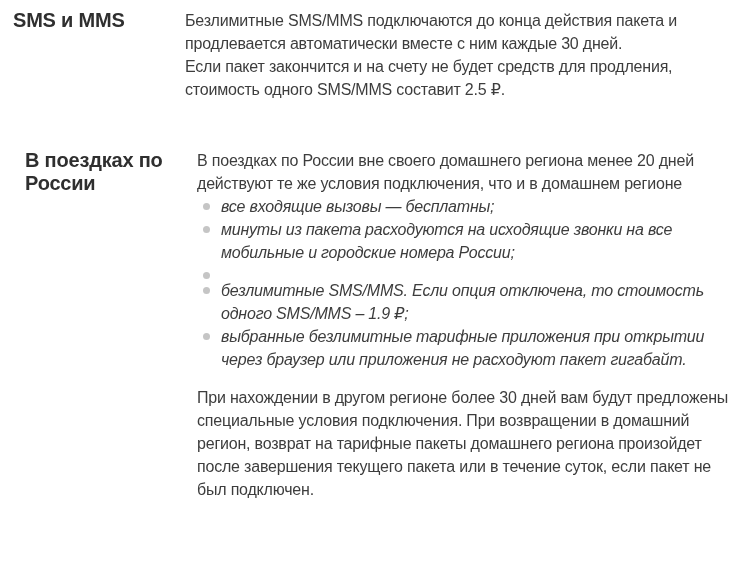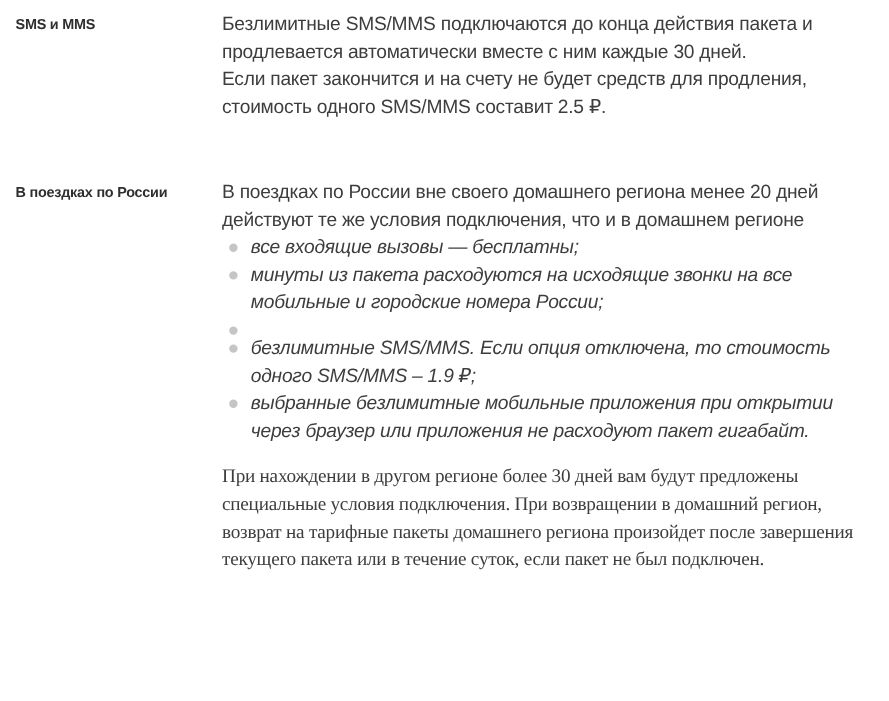--- a/index.html
+++ b/index.html
@@ -21,25 +21,25 @@
     color:var(--text-color);
     font-size:16px;
     line-height:23px;
     letter-spacing:-0.2px;
   }
   .section{
     display:grid;
     grid-template-columns:172px 1fr;
     align-items:start;
   }
-  .section.travel{margin-top:48px;}
+  .section.travel{margin-top:48px;margin-left:12px;}
   .section-label{
     font-weight:700;
     color:var(--label-color);
-    font-size:12px;
+    font-size:20px;
     padding-right:10px;
   }
   .para{margin:0;}
   .para + .para{margin-top:26px;}
   .line{display:block;}
   ul.bullets{
     list-style:none;
     margin:0;padding:0;
   }
   ul.bullets li{
@@ -47,21 +47,21 @@
     align-items:flex-start;
     font-style:italic;
   }
   .dot{
     flex:none;
     width:7px;height:7px;
     border-radius:50%;
     background:var(--bullet-color);
     margin:8px 11px 0 6px;
   }
-  .outro{margin-top:15px;font-family:Liberation Serif, serif;}
+  .outro{margin-top:15px;}
   .content{max-width:556px;}
 </style>
 </head>
 <body>
 
 <div class="page">
 
   <section class="section">
     <div class="section-label">SMS и MMS</div>
     <div class="content">
@@ -87,20 +87,20 @@
         </li>
         <li>
           <span class="dot"></span>
         </li>
         <li>
           <span class="dot"></span>
           <span>безлимитные SMS/MMS. Если опция отключена, то стоимость одного SMS/MMS – 1.9 ₽;</span>
         </li>
         <li>
           <span class="dot"></span>
-          <span>выбранные безлимитные мобильные приложения при открытии через браузер или приложения не расходуют пакет гигабайт.</span>
+          <span>выбранные безлимитные тарифные приложения при открытии через браузер или приложения не расходуют пакет гигабайт.</span>
         </li>
       </ul>
       <p class="para outro">При нахождении в другом регионе более 30 дней вам будут предложены специальные условия подключения. При возвращении в домашний регион, возврат на тарифные пакеты домашнего региона произойдет после завершения текущего пакета или в течение суток, если пакет не был подключен.</p>
     </div>
   </section>
 
 </div>
 
 </body></html>

